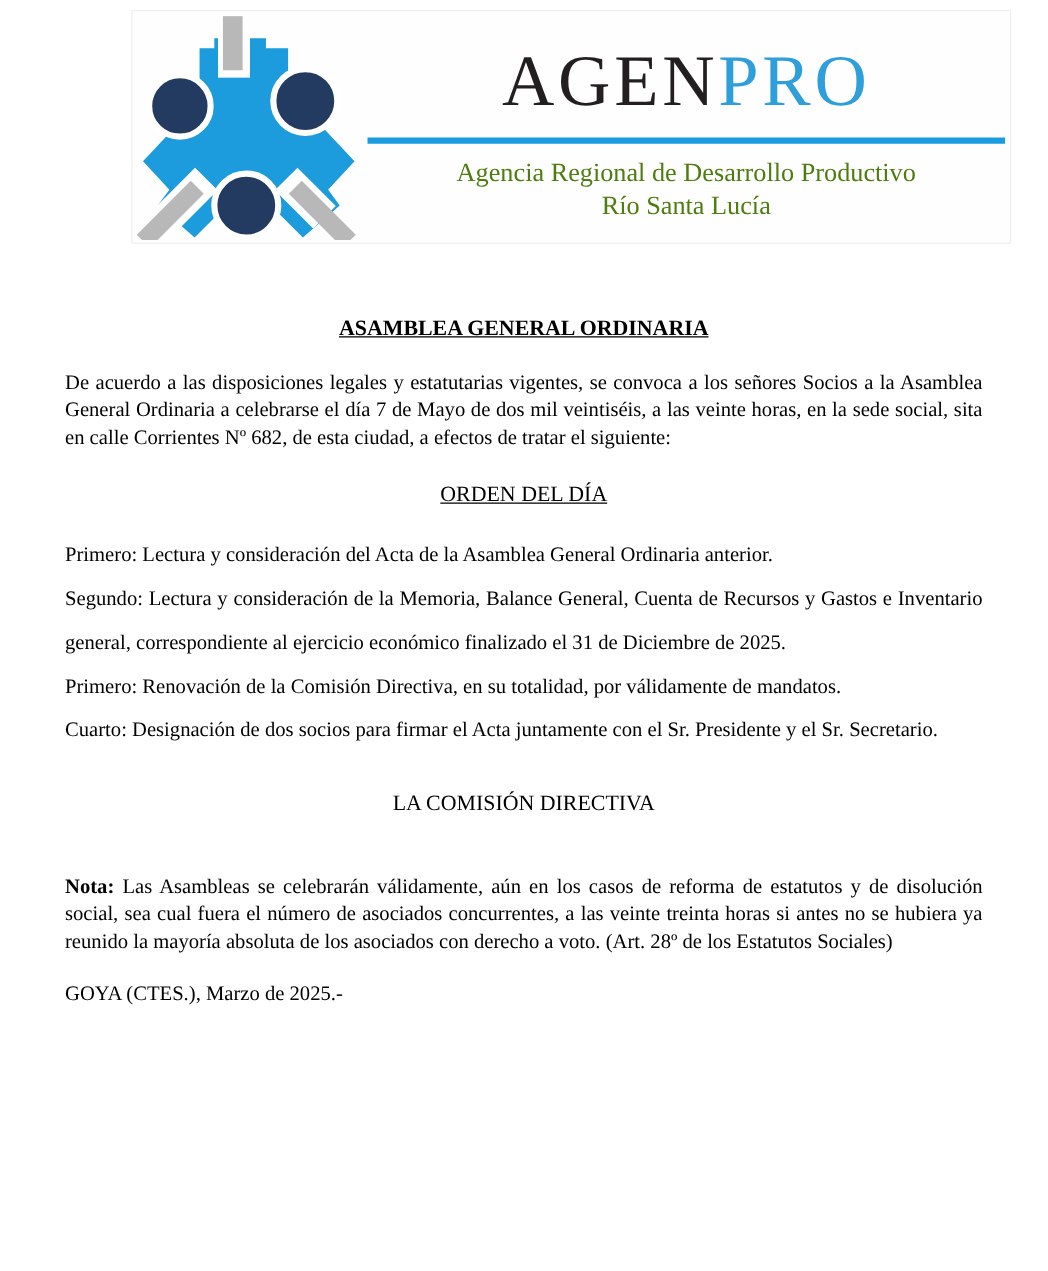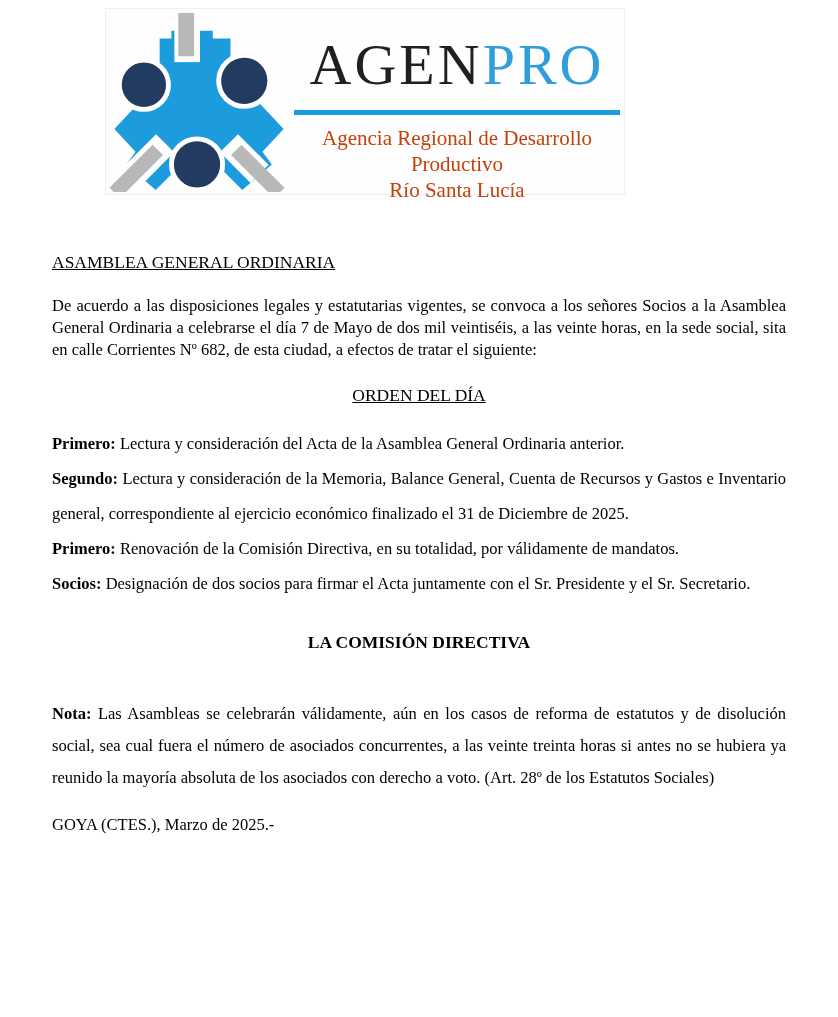--- a/index.html
+++ b/index.html
@@ -7,59 +7,59 @@
     width: 838px; height: 1017px; overflow: hidden;
     font-family: "Liberation Serif", serif; color: #000;
   }
   .page {
     box-sizing: border-box; width: 838px; height: 1017px;
     padding: 8px 52px 0 52px; background: #fff;
   }
 
   
   .logo-box {
-    box-sizing: border-box; width: 520px; height: 187px;
+    box-sizing: border-box; width: 704px; height: 187px;
     margin-left: 53px; border: 1px solid #efefef;
     display: flex; align-items: stretch; background: #fffefe;
   }
   .emblem { width: 182px; height: 183px; flex: 0 0 auto; margin-left: 2px; }
   .logo-right { flex: 1 1 auto; text-align: center; padding-top: 27px; }
   .brand {
     font-size: 58px; line-height: 1; letter-spacing: 3px;
     color: #231f20; white-space: nowrap;
   }
   .brand .accent { color: #2e9fdb; }
   .logo-rule { height: 5px; background: #1b9cde; margin: 16px 4px 10px 4px; }
-  .tagline { font-size: 21px; line-height: 26px; color: #c2410c; }
+  .tagline { font-size: 21px; line-height: 26px; color: #4d7c0f; }
 
   
   .doc-title {
-    margin: 56px 0 0 0; 
-    font-size: 17.5px; font-weight: normal; line-height: 22px;
+    margin: 56px 0 0 0; text-align: center;
+    font-size: 17.5px; font-weight: bold; line-height: 22px;
     text-decoration: underline;
   }
   .intro {
     margin: 22px 0 6px 0; text-align: justify;
     font-size: 16.5px; line-height: 22px;
   }
   .agenda-heading {
     margin: 23px 0 0 0; text-align: center;
     font-size: 17.5px; font-weight: normal; line-height: 22px;
     text-decoration: underline;
   }
   .agenda { margin: 20px 0 0 0; font-size: 16.5px; line-height: 35px; }
   .agenda p { margin: 0; text-align: justify; }
-  .agenda p b { font-weight: bold; }
+  .agenda p b { font-weight: normal; }
   .signature-heading {
     margin: 30px 0 0 0; text-align: center;
-    font-size: 17.5px; font-weight: bold; line-height: 22px;
+    font-size: 17.5px; font-weight: normal; line-height: 22px;
   }
   .note {
     margin: 45px 0 0 0; text-align: justify;
-    font-size: 16.5px; line-height: 32px;
+    font-size: 16.5px; line-height: 22px;
   }
   .closing { margin: 20px 0 0 0; font-size: 16.5px; line-height: 22px; }
 </style>
 </head>
 <body>
 
 <div class="page">
 
   <div class="logo-box">
     <svg class="emblem" viewBox="0 0 180 186" aria-hidden="true">
@@ -114,21 +114,21 @@
     </p>
     <p>
       <b>Segundo:</b>
       <span>Lectura y consideración de la Memoria, Balance General, Cuenta de Recursos y Gastos e Inventario general, correspondiente al ejercicio económico finalizado el 31 de Diciembre de 2025.</span>
     </p>
     <p>
       <b>Primero:</b>
       <span>Renovación de la Comisión Directiva, en su totalidad, por válidamente de mandatos.</span>
     </p>
     <p>
-      <b>Socios:</b>
+      <b>Cuarto:</b>
       <span>Designación de dos socios para firmar el Acta juntamente con el Sr. Presidente y el Sr. Secretario.</span>
     </p>
   </div>
 
   <div class="signature-heading">LA COMISIÓN DIRECTIVA</div>
 
   <p class="note">
     <b>Nota:</b>
     <span>Las Asambleas se celebrarán válidamente, aún en los casos de reforma de estatutos y de disolución social, sea cual fuera el número de asociados concurrentes, a las veinte treinta horas si antes no se hubiera ya reunido la mayoría absoluta de los asociados con derecho a voto. (Art. 28º de los Estatutos Sociales)</span>
   </p>

